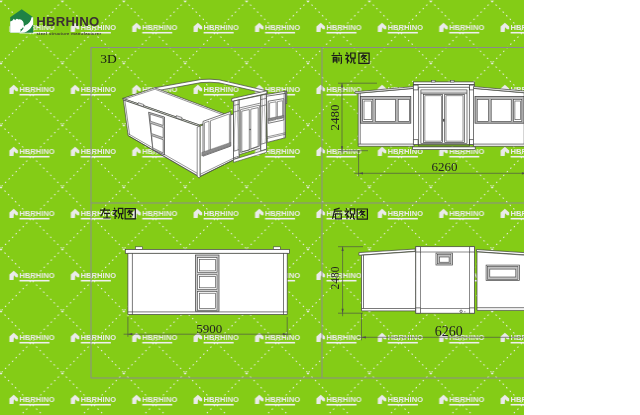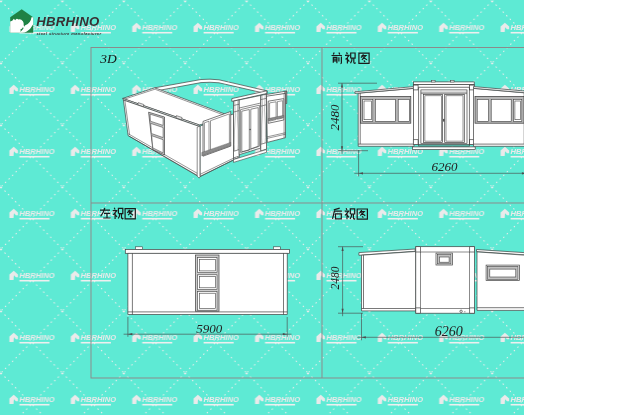--- a/index.html
+++ b/index.html
@@ -1,17 +1,17 @@
 <!DOCTYPE html>
 <html><head>
 <meta charset="utf-8">
 <style>
   html,body{margin:0;padding:0;background:#fff;}
-  #stage{position:relative;width:524px;height:415px;overflow:hidden;background:#5eead4;
-         font-family:"Liberation Sans",sans-serif;font-style:italic;-webkit-font-smoothing:antialiased;}
+  #stage{position:relative;width:524px;height:415px;overflow:hidden;background:#84cc16;
+         font-family:"Liberation Sans",sans-serif;-webkit-font-smoothing:antialiased;}
   svg{display:block;}
 </style>
 </head>
 <body>
 <div id="stage">
 <svg width="640" height="415" viewBox="0 0 640 415" xmlns="http://www.w3.org/2000/svg">
 <defs>
   <pattern id="wm" width="61.4" height="62" patternUnits="userSpaceOnUse" patternTransform="translate(1,1)">
     <path d="M0,0 L61.4,62 M61.4,0 L0,62" stroke="#ededed" stroke-width="1" stroke-dasharray="1.5,3.5" fill="none"></path>
     <g fill="#eaeaea" transform="translate(1.6,3.1) scale(0.91)">

